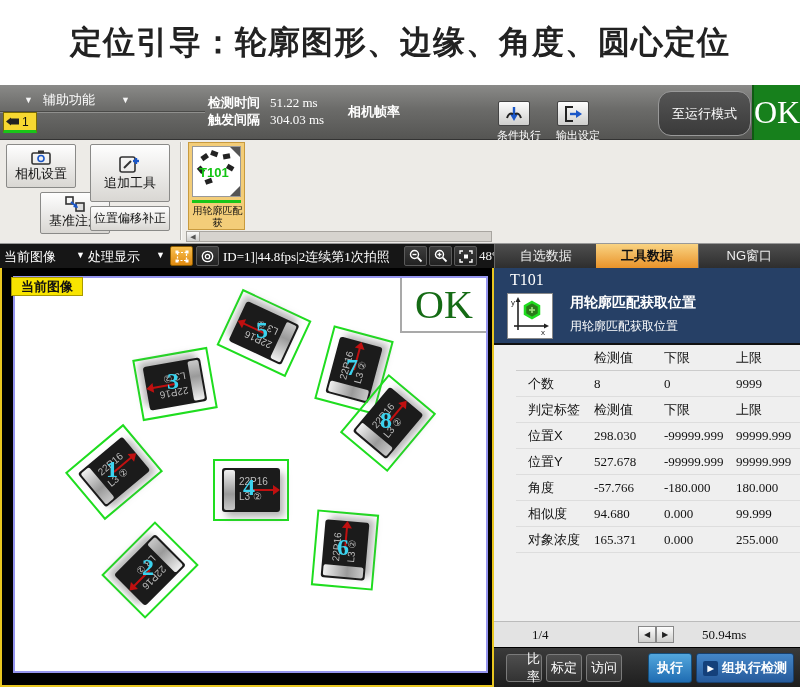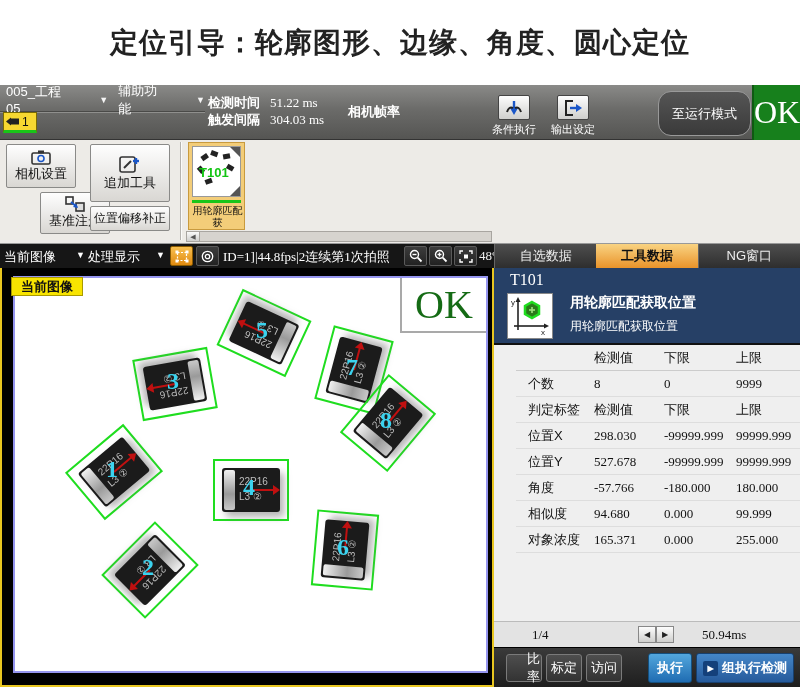--- a/index.html
+++ b/index.html
@@ -3,42 +3,42 @@
 <meta charset="utf-8">
 <style>
   * { margin:0; padding:0; box-sizing:border-box; }
   body { width:800px; height:687px; overflow:hidden; background:#fff;
          font-family:"Liberation Sans", sans-serif; position:relative; }
   .num { font-family:"Liberation Serif", serif; }
 
   
   .title-banner { position:absolute; left:0; top:0; width:800px; height:85px; background:#fff;
                   display:flex; align-items:center; justify-content:center; }
-  .title-banner h1 { font-size:28px; font-weight:bold; color:#222; letter-spacing:1px; }
+  .title-banner h1 { font-size:32px; font-weight:bold; color:#222; letter-spacing:1px; }
 
   
   .toolbar { position:absolute; left:0; top:85px; width:800px; height:55px;
              background:linear-gradient(#8a8a88,#6b6b69 45%,#555553); border-bottom:1px solid #333; }
   .menubar { position:absolute; left:0; top:3px; width:205px; height:24px;
              border-bottom:1px solid #4a4a48; box-shadow:0 1px 0 #8f8f8d;
              display:flex; align-items:center; color:#fff; font-size:13px; }
   .menubar .proj { margin-left:6px; }
   .menubar .tri { font-size:9px; color:#f5f5f5; margin:0 10px 0 24px; }
   .menubar .tri2 { font-size:9px; color:#f5f5f5; margin-left:26px; }
   .cam-badge { position:absolute; left:3px; top:27px; width:34px; height:21px; background:#f7d831;
                border:1px solid #7a6a00; border-bottom:3px solid #19c519;
                display:flex; align-items:center; gap:2px; padding-left:2px; }
   .cam-badge svg { display:block; }
   .cam-badge .n { font-size:12px; color:#111; }
   .stats { position:absolute; left:208px; top:9px; display:grid;
            grid-template-columns:62px 80px; grid-auto-rows:17px; align-items:center; }
   .stats .lb { color:#fff; font-size:13px; font-weight:bold; }
   .stats .vl { color:#fff; font-size:13px; }
   .fps-label { position:absolute; left:348px; top:18px; color:#fff; font-size:13px; font-weight:bold; }
-  .tb-iconbtn { position:absolute; top:10px; width:54px; text-align:center; cursor:pointer; }
+  .tb-iconbtn { position:absolute; top:16px; width:54px; text-align:right; cursor:pointer; }
   .tb-iconbtn .box { width:32px; height:25px; margin:0 auto; border:1px solid #444; border-radius:2px;
                      background:linear-gradient(#fdfdfd,#cfcfcd); display:flex; align-items:center; justify-content:center; }
   .tb-iconbtn .cap { color:#fff; font-size:11px; margin-top:2px; white-space:nowrap; }
   .run-mode-btn { position:absolute; left:658px; top:6px; width:93px; height:45px;
                   background:linear-gradient(#555,#3a3a3a); border:1px solid #999; border-radius:13px;
                   color:#fff; font-size:13px; display:flex; align-items:center; justify-content:center; cursor:pointer; }
   .ok-badge { position:absolute; left:752px; top:0; width:48px; height:55px; background:#17801c;
               border-left:2px solid #0f5a12; display:flex; align-items:center; justify-content:center;
               color:#fff; font-size:32px; }
 
@@ -142,21 +142,20 @@
 </style>
 </head>
 <body>
 
 <div class="title-banner">
   <h1>定位引导：轮廓图形、边缘、角度、圆心定位</h1>
 </div>
 
 <div class="toolbar">
   <div class="menubar">
-    <span class="proj">005_工程05</span>
     <span class="tri">▼</span>
     <span>辅助功能</span>
     <span class="tri2">▼</span>
   </div>
   <div class="cam-badge">
     <svg width="14" height="11" viewBox="0 0 14 11">
       <polygon points="0,5.5 5,1.5 5,9.5" fill="#222"></polygon>
         <rect x="5" y="2.5" width="8" height="6" fill="#222"></rect>
     </svg>
     <span class="n">1</span>

